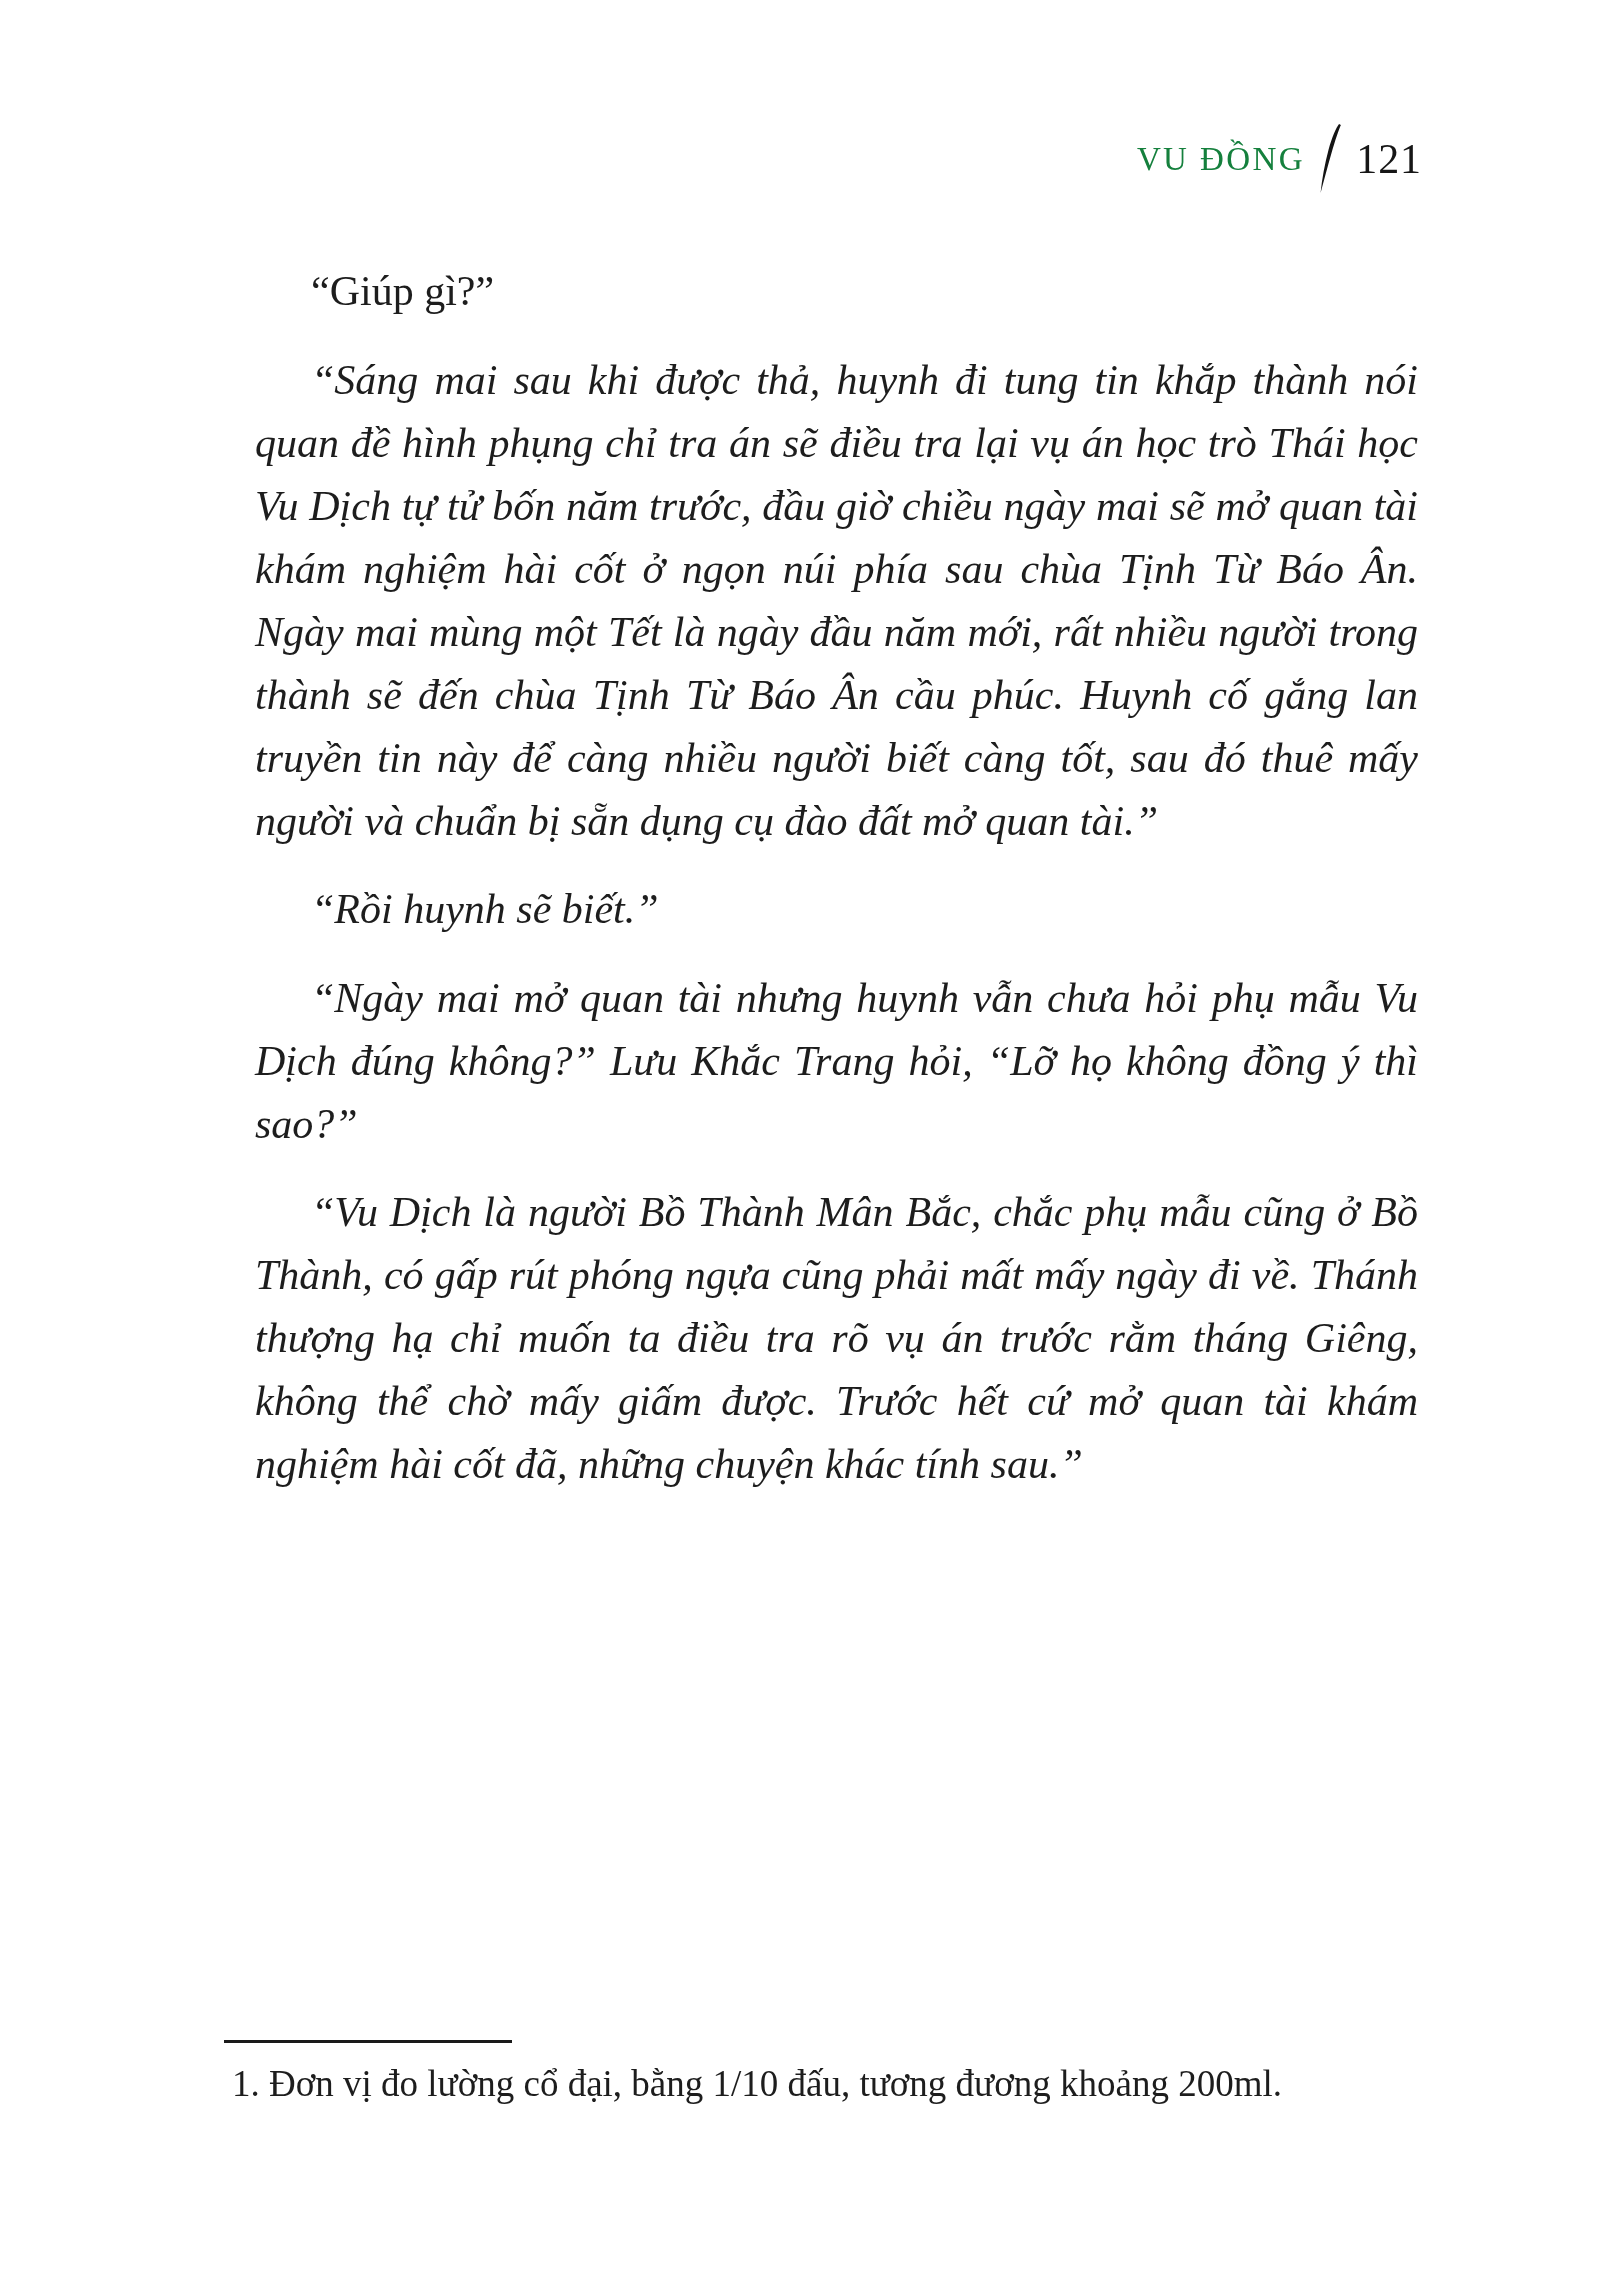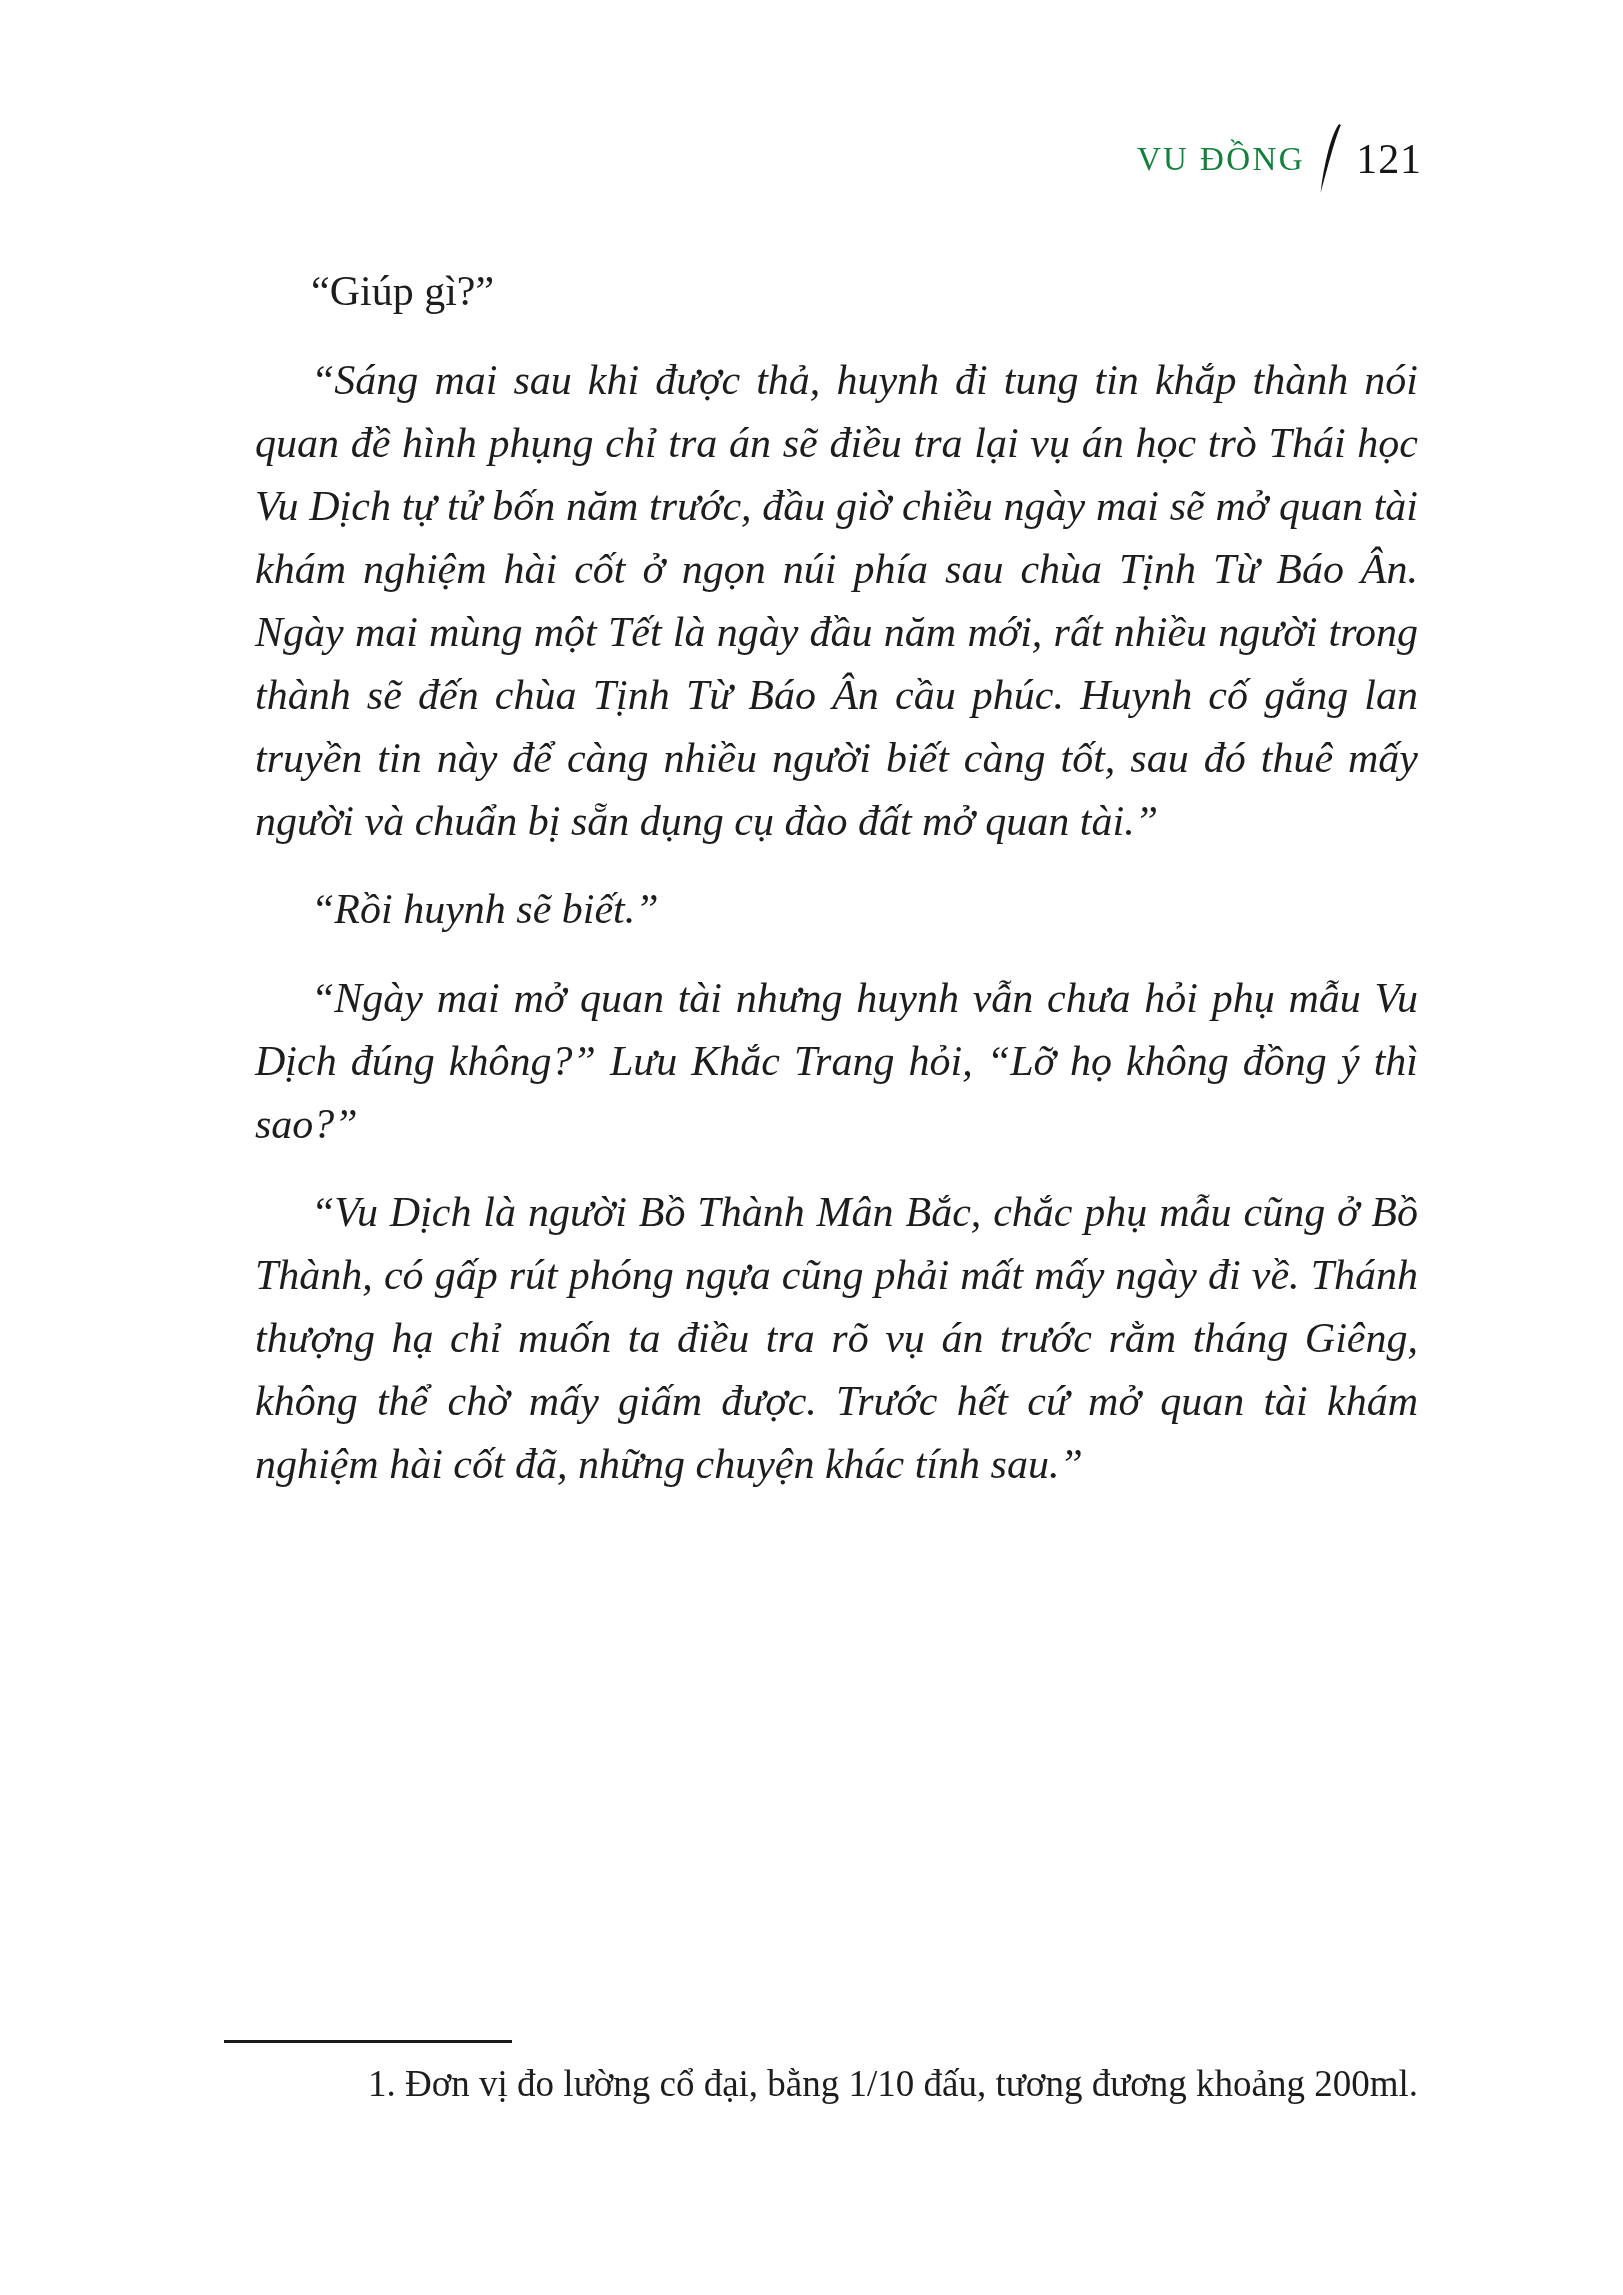--- a/index.html
+++ b/index.html
@@ -84,25 +84,25 @@
     right: 205px;
     top: 2040px;
   }
   .footnote-rule {
     width: 288px;
     height: 2.8px;
     background: #1a1a1a;
     margin-bottom: 14.2px;
   }
   .footnote {
-    margin: 0;
+    margin: 8px;
     font-size: 37px;
     line-height: 53px;
     color: #1d1d1d;
-    text-align: right;
+    text-align: left;
     font-family: Liberation Serif, serif;
   }
 </style>
 </head>
 <body>
 
 <div class="page">
 
   <header class="page-header">
     <span class="book-title">VU ĐỒNG</span>

